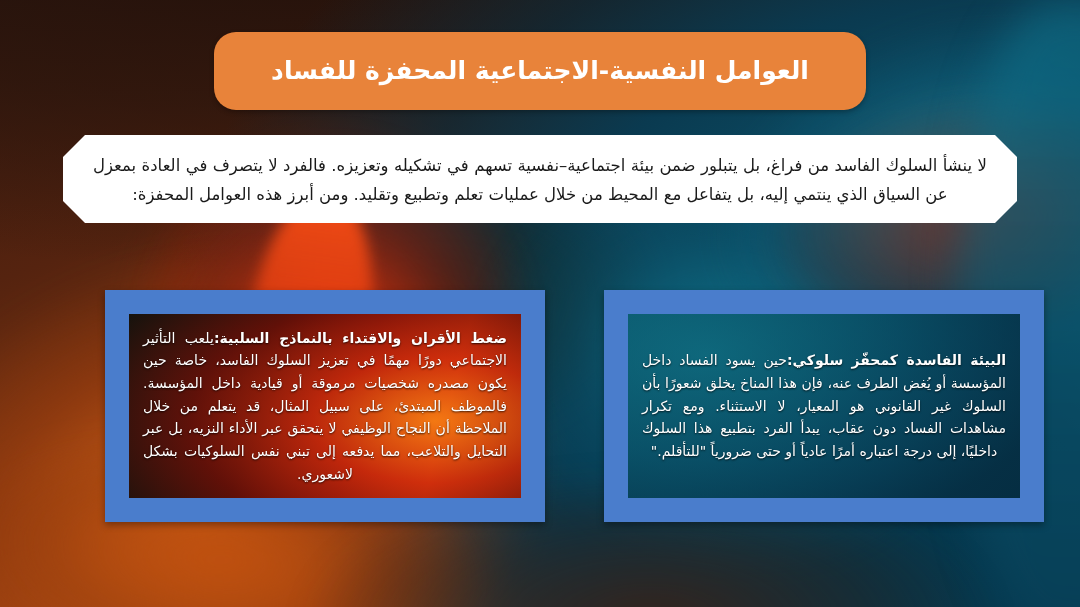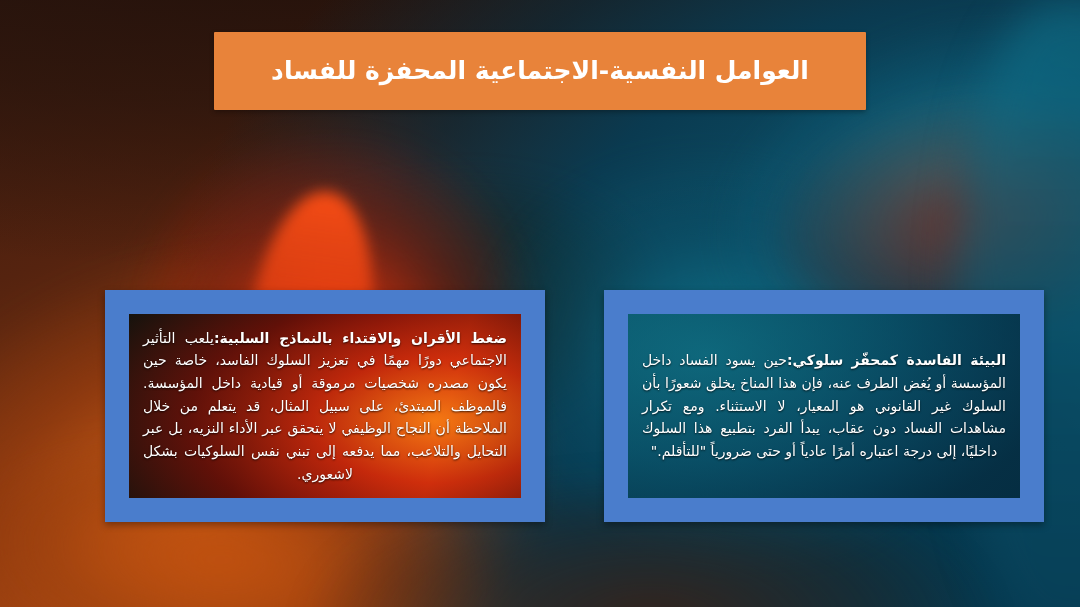--- a/index.html
+++ b/index.html
@@ -93,21 +93,21 @@
     border-radius: 46% 0 0 46%;
     filter: blur(20px);
   }
 
   
   #title-bar {
     position: absolute;
     left: 214px; top: 32px;
     width: 652px; height: 78px;
     background: #e8833a;
-    border-radius: 1px;
+    border-radius: 22px;
     box-shadow: 0 2px 5px rgba(0,0,0,.30);
     display: flex;
     align-items: center;
     justify-content: center;
     box-sizing: border-box;
     padding: 0 16px;
   }
   #title-text {
     color: #ffffff;
     font-size: 25px;
@@ -208,20 +208,23 @@
   <div class="swirl swirl-teal-2"></div>
   <div class="swirl swirl-maroon"></div>
   <div class="swirl swirl-orange-bottom"></div>
   <div class="swirl swirl-brown-bottom"></div>
   <div class="swirl swirl-teal-edge"></div>
 
   <div id="title-bar">
     <div id="title-text">العوامل النفسية-الاجتماعية المحفزة للفساد</div>
   </div>
 
+  <div id="intro-box">
+    <div id="intro-text">لا ينشأ السلوك الفاسد من فراغ، بل يتبلور ضمن بيئة اجتماعية–نفسية تسهم في تشكيله وتعزيزه. فالفرد لا يتصرف في العادة بمعزل عن السياق الذي ينتمي إليه، بل يتفاعل مع المحيط من خلال عمليات تعلم وتطبيع وتقليد. ومن أبرز هذه العوامل المحفزة:</div>
+  </div>
 
   <div class="card" id="card-left">
     <div class="card-inner">
       <div class="card-text">
         <b>ضغط الأقران والاقتداء بالنماذج السلبية:</b><span>يلعب التأثير الاجتماعي دورًا مهمًا في تعزيز السلوك الفاسد، خاصة حين يكون مصدره شخصيات مرموقة أو قيادية داخل المؤسسة. فالموظف المبتدئ، على سبيل المثال، قد يتعلم من خلال الملاحظة أن النجاح الوظيفي لا يتحقق عبر الأداء النزيه، بل عبر التحايل والتلاعب، مما يدفعه إلى تبني نفس السلوكيات بشكل لاشعوري.</span>
       </div>
     </div>
   </div>
 
   <div class="card" id="card-right">

